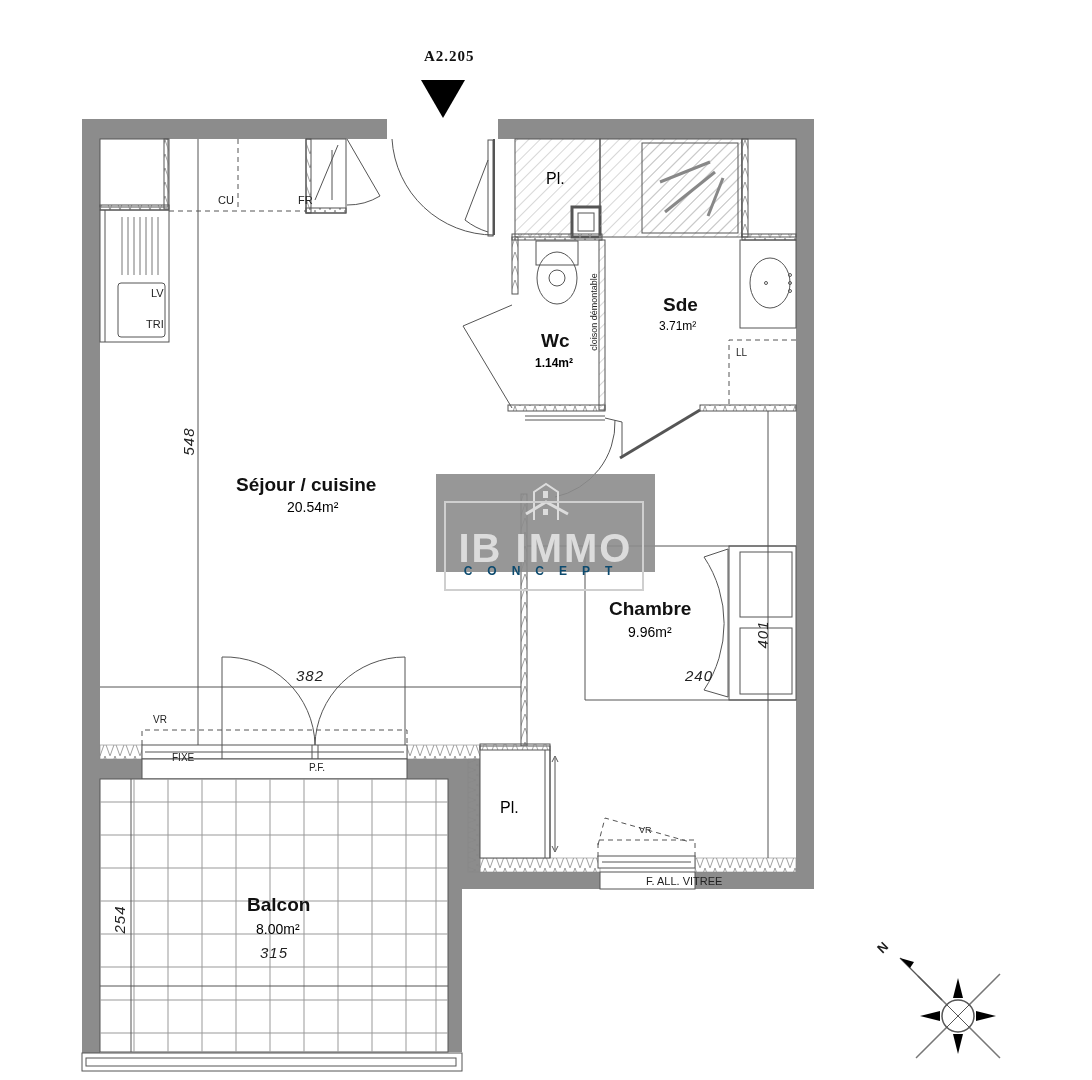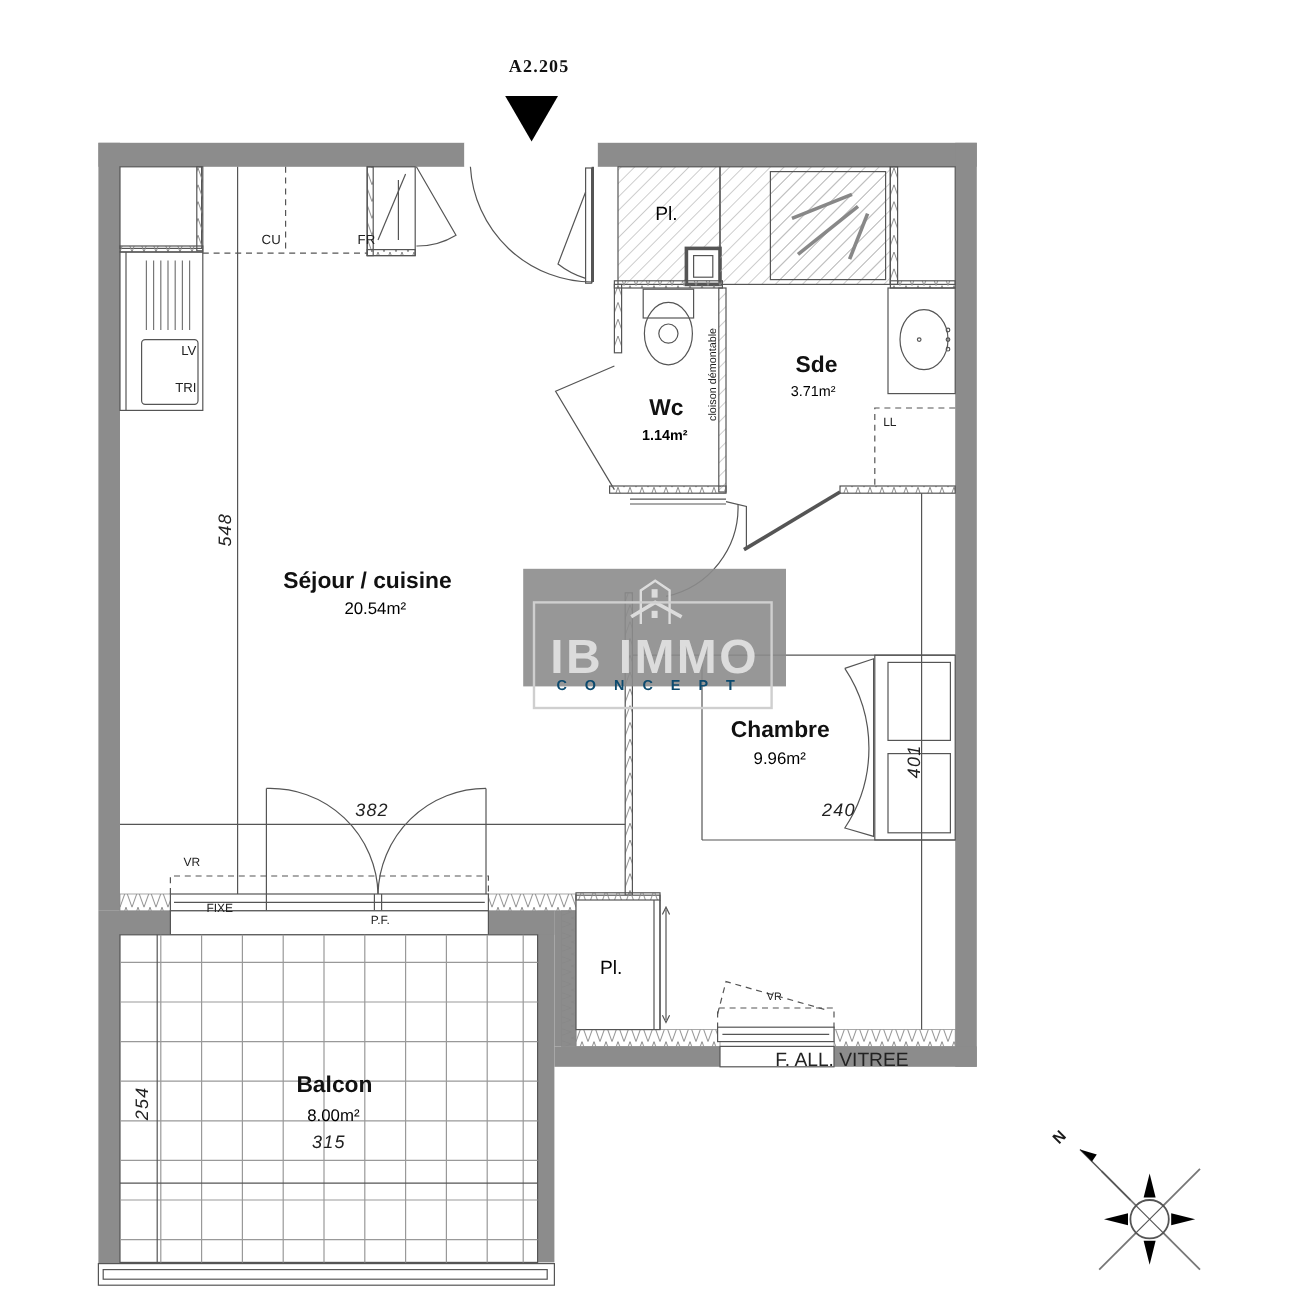--- a/index.html
+++ b/index.html
@@ -266,20 +266,20 @@
 <div class="lbl dim" style="left:645px;top:667px;margin-left:40px;">240</div>
 <div class="lbl dim" style="left:748px;top:626px;transform:rotate(-90deg);">401</div>
 
 <div class="lbl dim" style="left:296px;top:667px;">382</div>
 <div class="lbl small" style="left:153px;top:714px;font-size:10px;">VR</div>
 <div class="lbl small" style="left:172px;top:730px;font-size:10px;margin-top:22px;">FIXE</div>
 <div class="lbl small" style="left:309px;top:762px;font-size:10px;">P.F.</div>
 
 <div class="lbl room-area" style="left:500px;top:799px;font-size:16px;">Pl.</div>
 <div class="lbl small" style="left:639px;top:825px;font-size:9px;">VR</div>
-<div class="lbl small" style="left:606px;top:875px;font-size:16px;padding-left:40px;">F. ALL. VITREE</div>
+<div class="lbl small" style="left:606px;top:875px;font-size:11px;padding-left:40px;">F. ALL. VITREE</div>
 
 <div class="lbl room-name" style="left:247px;top:894px;">Balcon</div>
 <div class="lbl room-area" style="left:256px;top:921px;">8.00m²</div>
 <div class="lbl dim" style="left:105px;top:911px;transform:rotate(-90deg);">254</div>
 <div class="lbl dim" style="left:260px;top:944px;">315</div>
 
 <div class="lbl" style="left:878px;top:940px;font-weight:bold;font-size:13px;transform:rotate(-45deg);">N</div>
 
 </body></html>

